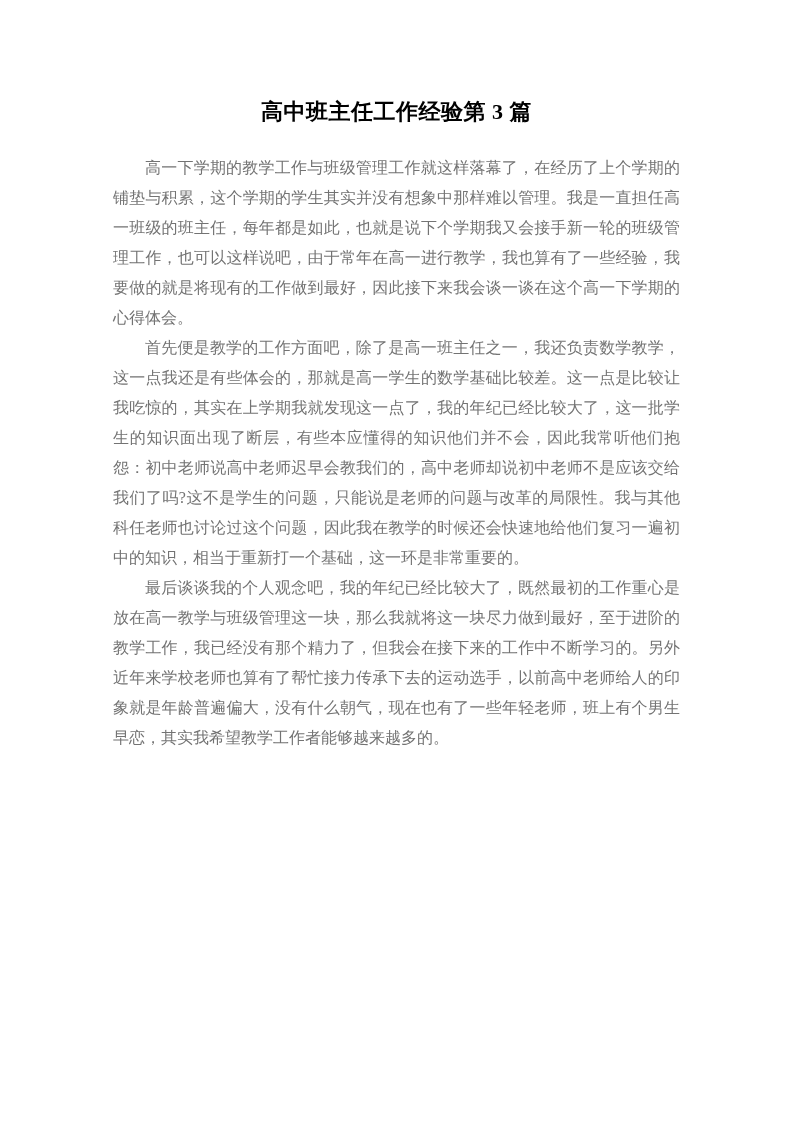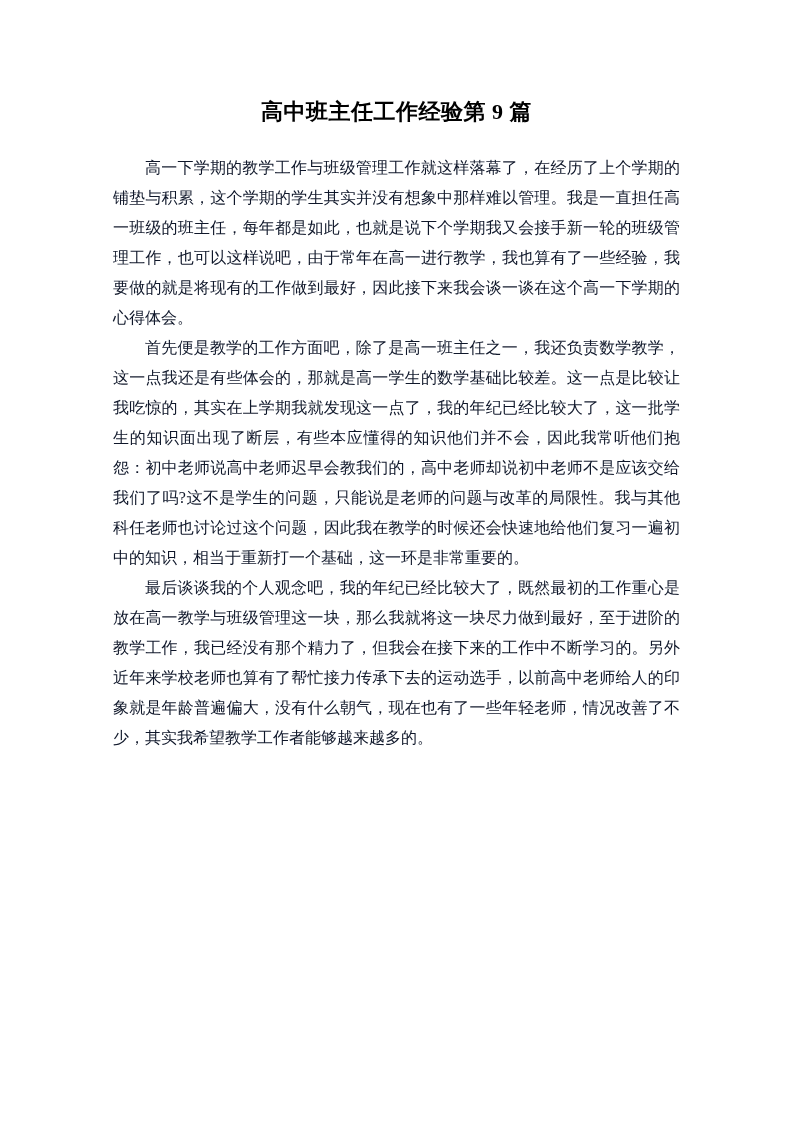--- a/index.html
+++ b/index.html
@@ -26,27 +26,27 @@
     text-align: center;
     color: #000000;
     letter-spacing: 0.5px;
   }
   .doc-body p {
     margin: 0;
     font-size: 16px;
     line-height: 30px;
     text-align: justify;
     text-indent: 2em;
-    color: #0f172a;
+    color: #737373;
     word-break: break-all;
   }
 </style>
 </head>
 <body>
 
 <div class="page">
-  <h1 class="doc-title">高中班主任工作经验第 9 篇</h1>
+  <h1 class="doc-title">高中班主任工作经验第 3 篇</h1>
   <div class="doc-body">
     <p>高一下学期的教学工作与班级管理工作就这样落幕了，在经历了上个学期的铺垫与积累，这个学期的学生其实并没有想象中那样难以管理。我是一直担任高一班级的班主任，每年都是如此，也就是说下个学期我又会接手新一轮的班级管理工作，也可以这样说吧，由于常年在高一进行教学，我也算有了一些经验，我要做的就是将现有的工作做到最好，因此接下来我会谈一谈在这个高一下学期的心得体会。</p>
     <p>首先便是教学的工作方面吧，除了是高一班主任之一，我还负责数学教学，这一点我还是有些体会的，那就是高一学生的数学基础比较差。这一点是比较让我吃惊的，其实在上学期我就发现这一点了，我的年纪已经比较大了，这一批学生的知识面出现了断层，有些本应懂得的知识他们并不会，因此我常听他们抱怨：初中老师说高中老师迟早会教我们的，高中老师却说初中老师不是应该交给我们了吗?这不是学生的问题，只能说是老师的问题与改革的局限性。我与其他科任老师也讨论过这个问题，因此我在教学的时候还会快速地给他们复习一遍初中的知识，相当于重新打一个基础，这一环是非常重要的。</p>
-    <p>最后谈谈我的个人观念吧，我的年纪已经比较大了，既然最初的工作重心是放在高一教学与班级管理这一块，那么我就将这一块尽力做到最好，至于进阶的教学工作，我已经没有那个精力了，但我会在接下来的工作中不断学习的。另外近年来学校老师也算有了帮忙接力传承下去的运动选手，以前高中老师给人的印象就是年龄普遍偏大，没有什么朝气，现在也有了一些年轻老师，情况改善了不少，其实我希望教学工作者能够越来越多的。</p>
+    <p>最后谈谈我的个人观念吧，我的年纪已经比较大了，既然最初的工作重心是放在高一教学与班级管理这一块，那么我就将这一块尽力做到最好，至于进阶的教学工作，我已经没有那个精力了，但我会在接下来的工作中不断学习的。另外近年来学校老师也算有了帮忙接力传承下去的运动选手，以前高中老师给人的印象就是年龄普遍偏大，没有什么朝气，现在也有了一些年轻老师，班上有个男生早恋，其实我希望教学工作者能够越来越多的。</p>
   </div>
 </div>
 
 </body></html>

